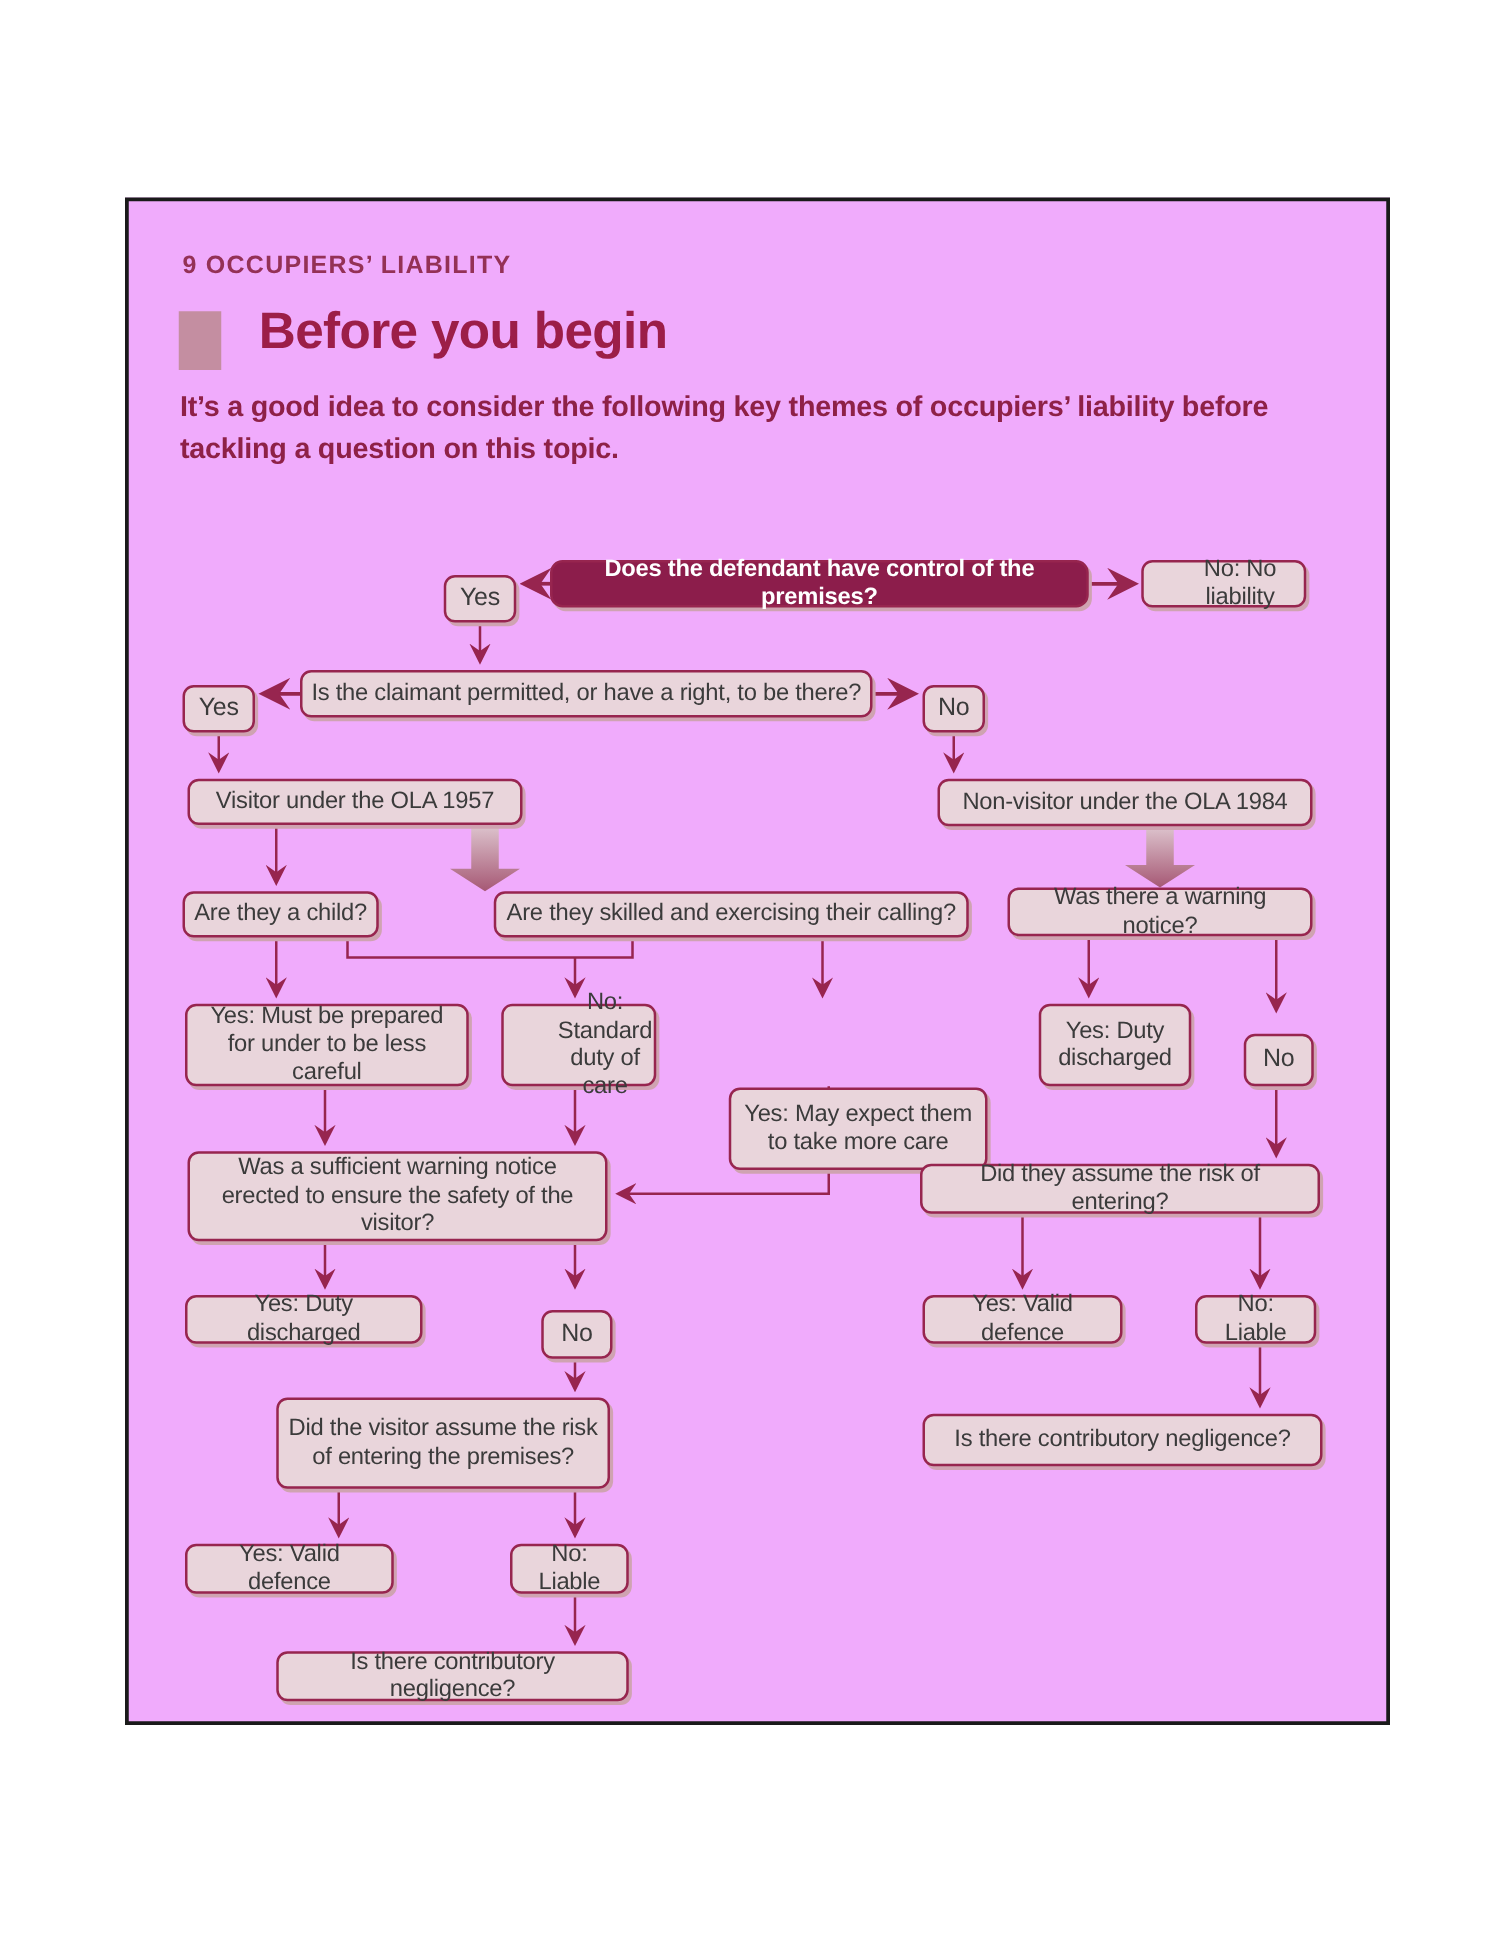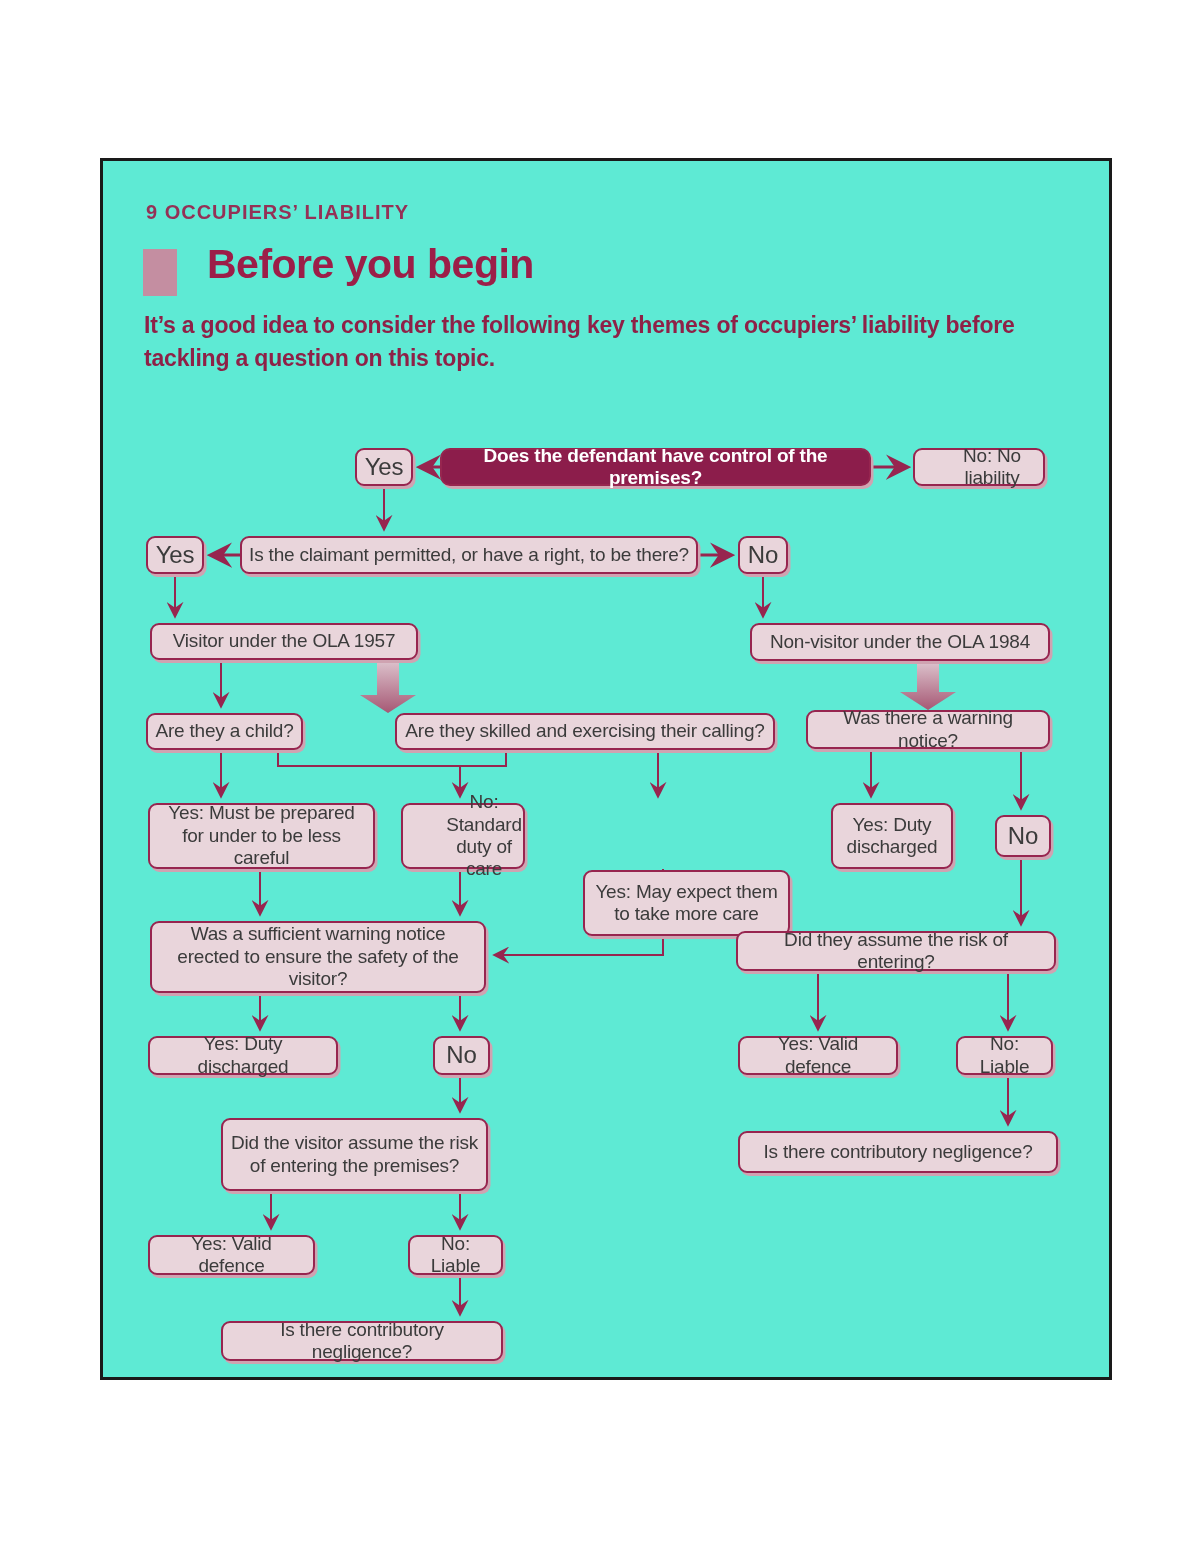--- a/index.html
+++ b/index.html
@@ -1,33 +1,33 @@
 <!DOCTYPE html>
 <html><head>
 <meta charset="utf-8">
 <style>
   html,body{margin:0;padding:0;background:#ffffff;width:1200px;height:1553px;
     font-family:"Liberation Sans",sans-serif;}
   .page{position:absolute;left:100px;top:158px;width:1006px;height:1216px;
-    border:3px solid #1a1a1a;background:#5eead4;}
+    border:3px solid #1a1a1a;background:#f0abfc;}
   .chapter{position:absolute;left:43px;top:40px;font-size:20px;font-weight:600;
     color:#943156;letter-spacing:1px;}
   .bullet{position:absolute;left:40px;top:88px;width:34px;height:47px;background:#c48ea1;}
   .title{position:absolute;left:104px;top:80px;font-size:41px;font-weight:bold;
     color:#9c1e48;letter-spacing:-0.5px;}
   .intro{position:absolute;left:41px;top:148px;width:930px;font-size:23px;font-weight:600;
     color:#8e2147;line-height:1.42;letter-spacing:-0.2px;}
   .connectors{position:absolute;left:0;top:0;}
   .node{position:absolute;box-sizing:border-box;display:flex;align-items:center;
     justify-content:center;text-align:center;background:#e9d5db;
     border:2px solid #97254f;border-radius:9px;color:#3b3b3b;font-size:19px;
     line-height:1.18;letter-spacing:-0.2px;padding:2px 6px;
     box-shadow:2.5px 3px 0 0 #cfa3b1;}
   .node.dark{background:#8c1d4b;color:#ffffff;font-weight:bold;box-shadow:2.5px 3px 0 0 #cfa3b1;}
-  .node.plain{font-size:24px;}
+  .node.plain{font-size:20px;margin-top:12px;}
 </style>
 </head>
 <body>
 
 <div class="page">
 
   <div class="chapter">9  OCCUPIERS’ LIABILITY</div>
   <div class="bullet"></div>
   <div class="title">Before you begin</div>
   <div class="intro">It’s a good idea to consider the following key themes of occupiers’ liability before tackling a question on this topic.</div>

